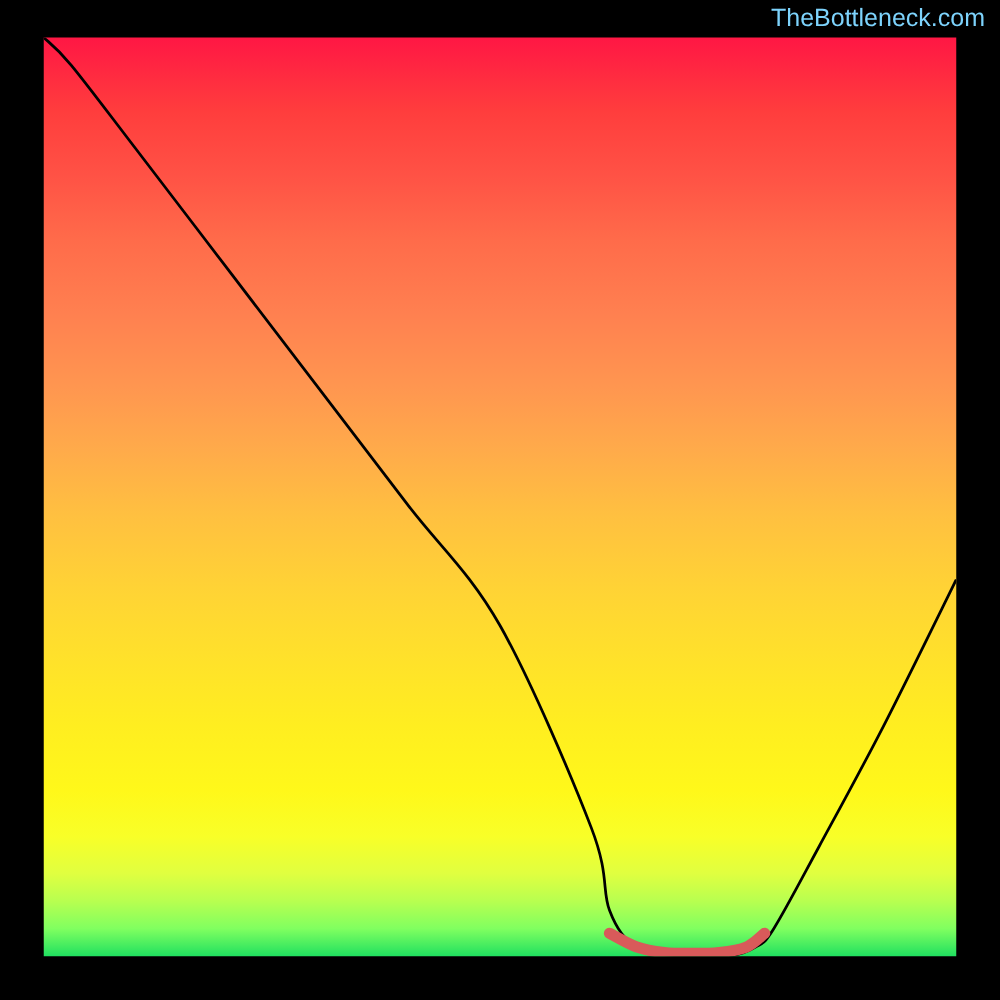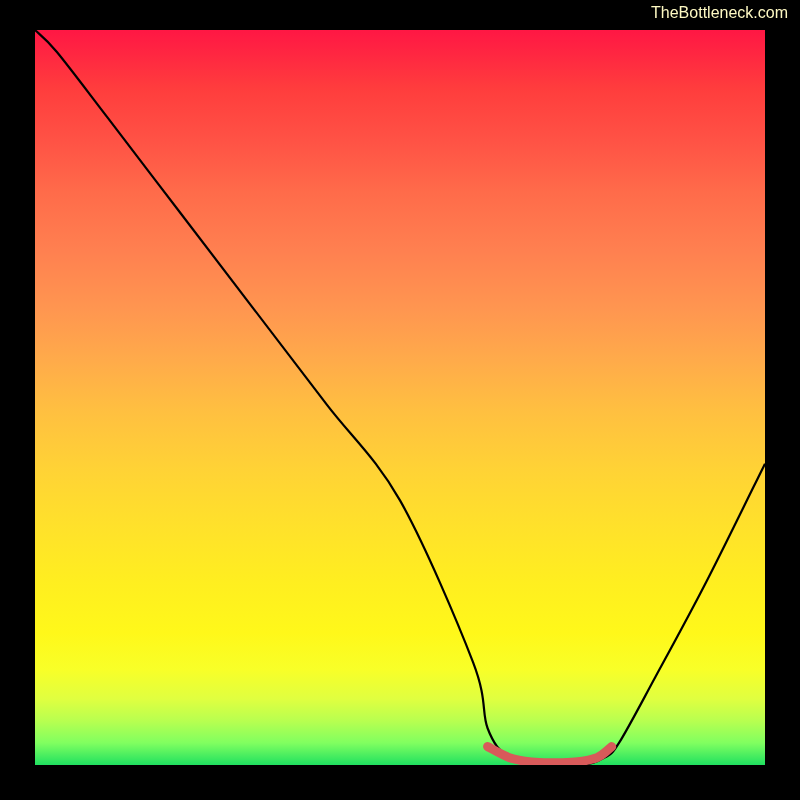--- a/index.html
+++ b/index.html
@@ -8,22 +8,22 @@
     width: 800px;
     height: 800px;
     background: #000;
     font-family: Arial, sans-serif;
     position: relative;
   }
   .watermark {
     position: absolute;
     top: 4px;
     right: 12px;
-    color: #fef9c3;
-    font-size: 16px;
+    color: #7dd3fc;
+    font-size: 20px;
     font-weight: 500;
     z-index: 10;
   }
   .chart-container {
     position: absolute;
     left: 35px;
     top: 30px;
     width: 730px;
     height: 735px;
   }

